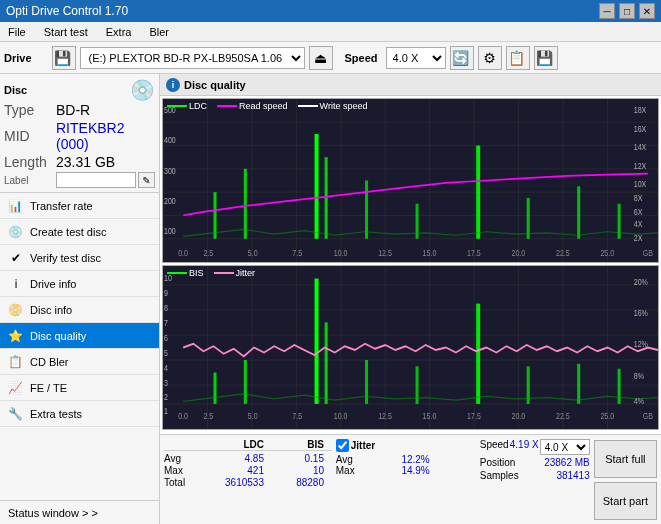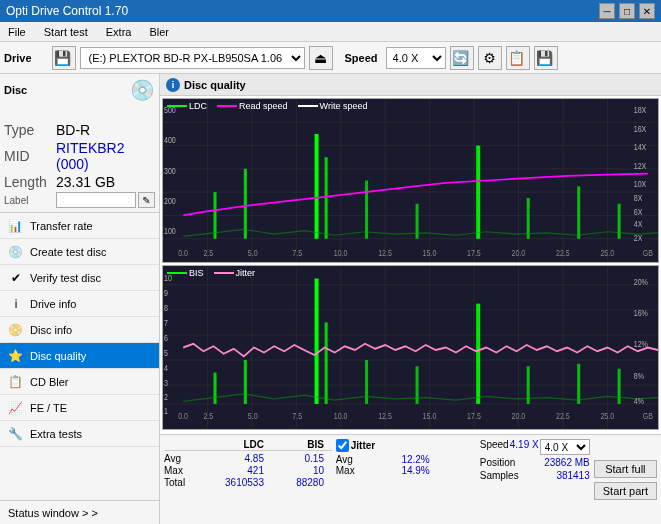--- a/index.html
+++ b/index.html
@@ -116,21 +116,21 @@
     }
     
     #disc-info-panel {
       border-bottom: 1px solid #ccc;
       padding: 4px;
     }
     .disc-header {
       display: flex;
       align-items: center;
       justify-content: space-between;
-      margin-bottom: 20px;
+      margin-bottom: 0;
     }
     .disc-title {
       font-weight: bold;
       font-size: 11px;
     }
     .disc-row {
       display: flex;
       font-size: 14px;
       margin-bottom: 2px;
       align-items: center;
@@ -345,21 +345,21 @@
       height: 16px;
       width: 50px;
     }
     .buttons-area {
       display: flex;
       flex-direction: column;
       gap: 4px;
       justify-content: center;
     }
     .action-btn {
-      height: 18px;
+      height: 38px;
       font-size: 11px;
       background: #e8e8e8;
       border: 1px solid #aaa;
       cursor: pointer;
       padding: 0 8px;
       white-space: nowrap;
     }
 
     
     .chart-svg {

